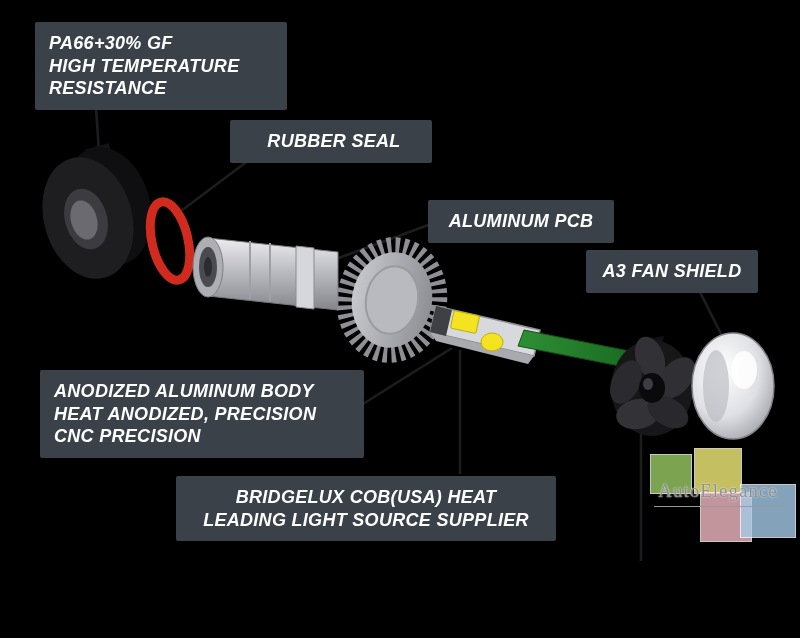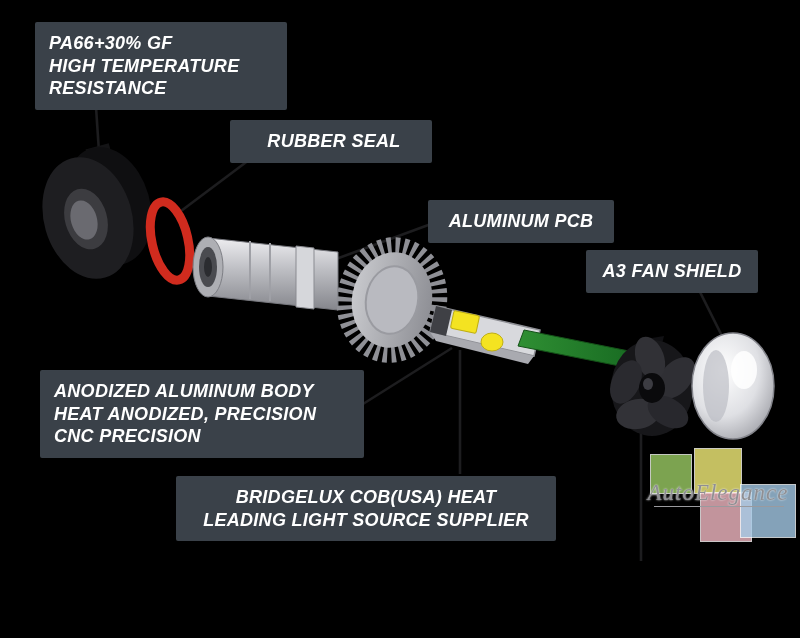--- a/index.html
+++ b/index.html
@@ -25,22 +25,22 @@
 
   
   .watermark { position:absolute; left:642px; top:446px; width:152px; height:104px; z-index:3; }
   .wm-sq { position:absolute; opacity:.8; border:1px solid rgba(255,255,255,.9); }
   .wm-green  { left:8px;  top:8px;  width:42px; height:40px; background:#9ccc65; }
   .wm-yellow { left:52px; top:2px;  width:48px; height:46px; background:#f6ef7a; }
   .wm-pink   { left:58px; top:46px; width:52px; height:50px; background:#f3b9c4; }
   .wm-blue   { left:98px; top:38px; width:56px; height:54px; background:#a6cbe8; }
   .wm-text {
     position:absolute; left:0; top:34px; width:152px;
-    font-family:"Liberation Serif", serif; font-style:italic;
-    font-size:23px; letter-spacing:1px; color:#8f8f93; text-align:center;
+    font-family:"Liberation Serif", serif; 
+    font-size:19px; letter-spacing:1px; color:#8f8f93; text-align:center;
     text-shadow:0 0 2px #ffffff;
   }
   .wm-rule { position:absolute; left:12px; top:60px; width:130px; height:1px; background:#9a9a9e; }
 </style>
 </head>
 <body>
 
 <div class="stage">
 
   <svg viewBox="0 0 800 638" aria-hidden="true">

